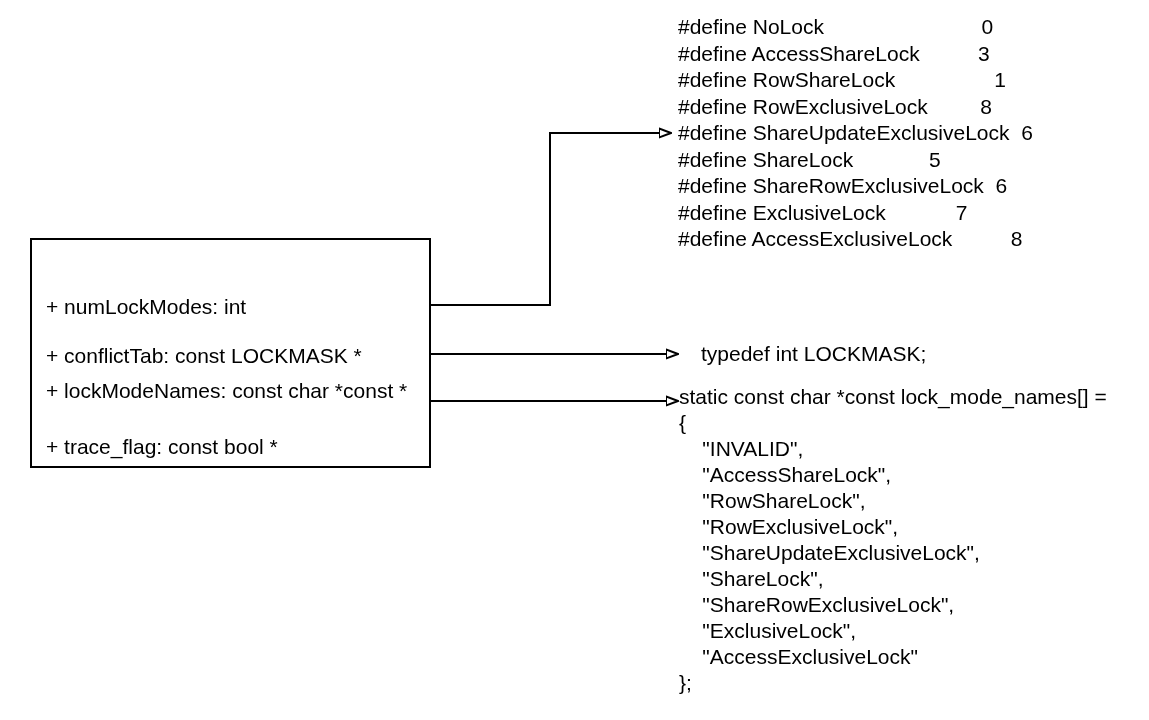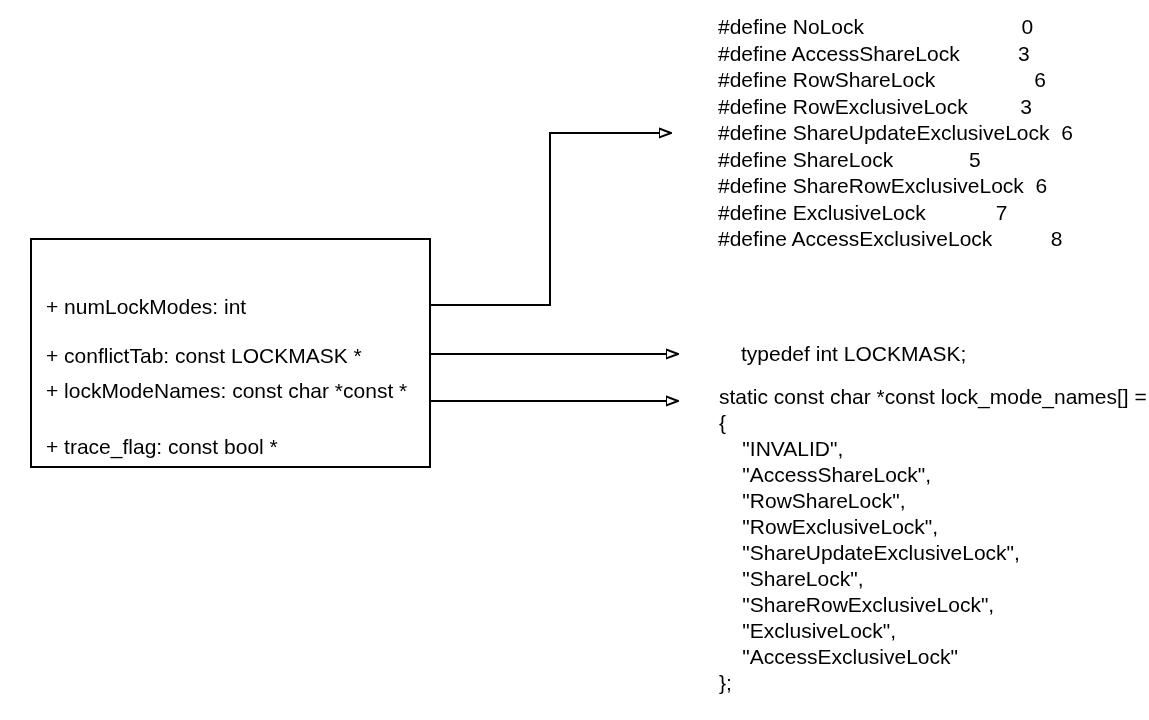--- a/index.html
+++ b/index.html
@@ -32,21 +32,21 @@
     cursor:pointer;box-sizing:border-box;
   }
   .minus-glyph{width:9px;height:2px;background:#1a1a1a;}
   .field{
     position:absolute;left:14px;height:26px;line-height:26px;
     font-size:21px;white-space:pre;
   }
 
   
   .code{position:absolute;font-size:21px;}
-  .code .code-line{white-space:pre;height:26px;line-height:26px;margin-left:40px;}
+  .code .code-line{white-space:pre;height:26px;line-height:26px;}
   #defines-block{left:678px;top:14px;}
   #defines-block .code-line{height:26.5px;line-height:26.5px;}
   #typedef-block{left:701px;top:341px;}
   #array-block{left:679px;top:384px;}
 </style>
 </head>
 <body>
 
 <div id="canvas">
 
@@ -64,22 +64,22 @@
   <div class="class-box">
     <div class="field" style="top:54px">+ numLockModes: int</div>
     <div class="field" style="top:103px">+ conflictTab: const LOCKMASK *</div>
     <div class="field" style="top:138px">+ lockModeNames: const char *const *</div>
     <div class="field" style="top:194px">+ trace_flag: const bool *</div>
   </div>
 
   <div id="defines-block" class="code">
     <div class="code-line">#define NoLock                           0</div>
     <div class="code-line">#define AccessShareLock          3</div>
-    <div class="code-line">#define RowShareLock                 6</div>
-    <div class="code-line">#define RowExclusiveLock         3</div>
+    <div class="code-line">#define RowShareLock                 1</div>
+    <div class="code-line">#define RowExclusiveLock         8</div>
     <div class="code-line">#define ShareUpdateExclusiveLock  6</div>
     <div class="code-line">#define ShareLock             5</div>
     <div class="code-line">#define ShareRowExclusiveLock  6</div>
     <div class="code-line">#define ExclusiveLock            7</div>
     <div class="code-line">#define AccessExclusiveLock          8</div>
   </div>
 
   <div id="typedef-block" class="code">
     <div class="code-line">typedef int LOCKMASK;</div>
   </div>

